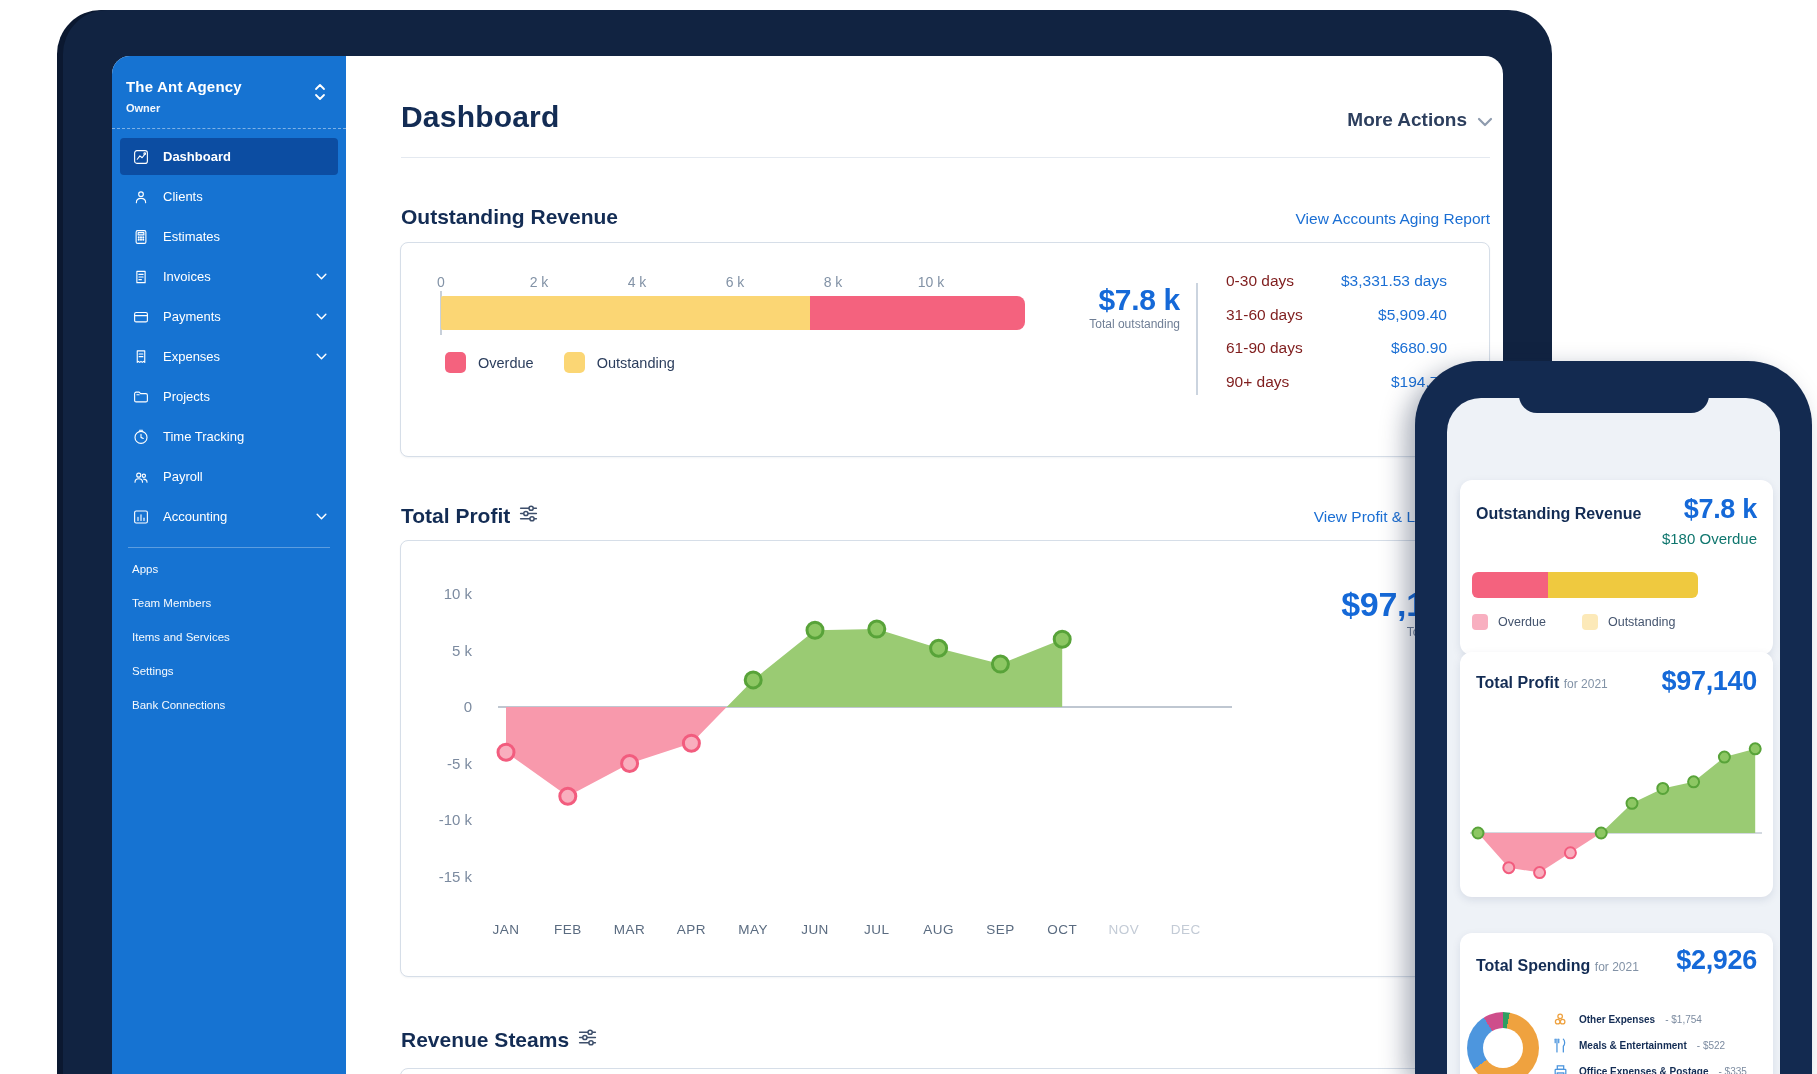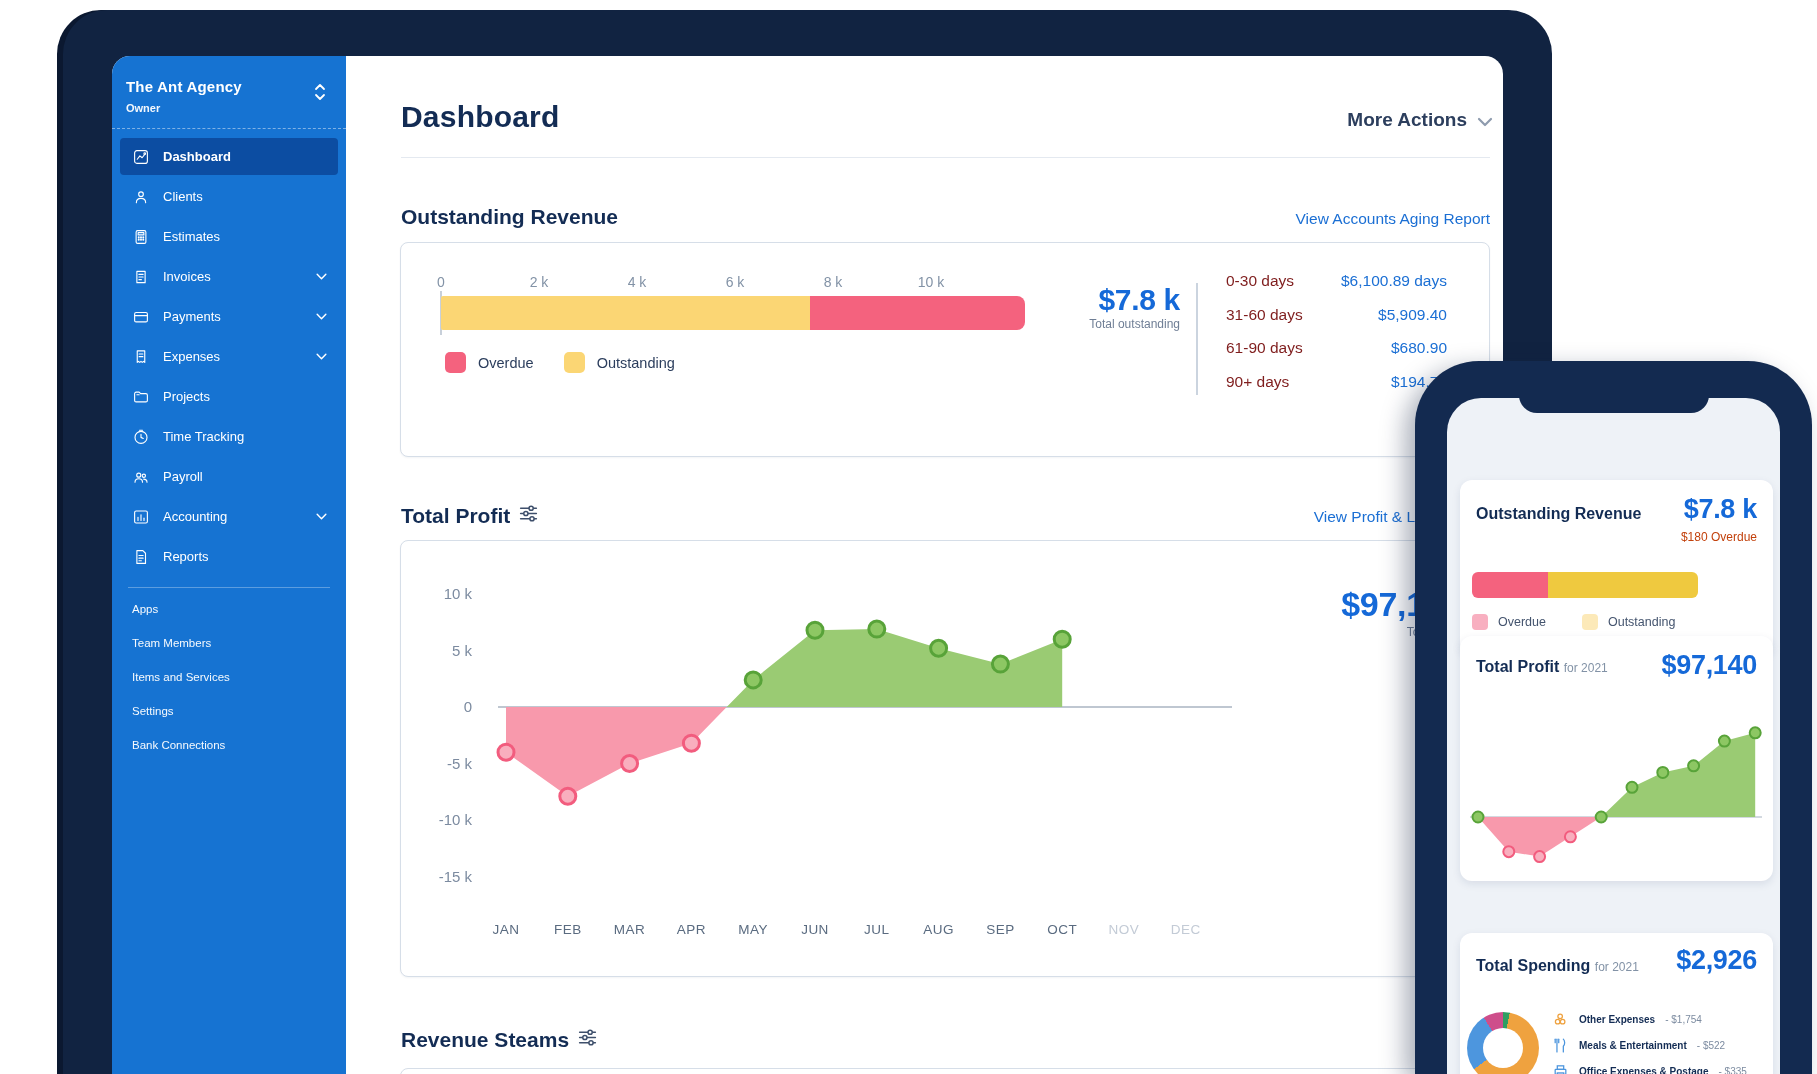--- a/index.html
+++ b/index.html
@@ -64,21 +64,21 @@
     background:#132A50; border-radius:64px 64px 0 0; box-shadow:-10px 8px 24px rgba(13,30,60,.35); }
   .phone-screen { position:absolute; left:1447px; top:398px; width:333px; height:676px;
     background:#EEF2F7; border-radius:34px 34px 0 0; overflow:hidden; }
   .phone-notch { position:absolute; left:1519px; top:361px; width:190px; height:52px;
     background:#132A50; border-radius:0 0 18px 18px; }
   .p-card { position:absolute; left:1460px; width:313px; background:#fff; border-radius:12px;
     box-shadow:0 3px 8px rgba(19,42,84,.10); cursor:pointer; }
   .p-title { position:absolute; left:16px; font-size:16px; font-weight:700; color:#132C54; }
   .p-period { font-size:12px; font-weight:400; color:#8292A6; }
   .p-value { position:absolute; right:16px; font-size:27px; font-weight:700; color:#1569D8; letter-spacing:-.3px; }
-  .p-sub { position:absolute; right:16px; font-size:12px; color:#c2410c; }
+  .p-sub { position:absolute; right:16px; font-size:15px; color:#0f766e; }
   .p-bar { position:absolute; left:12px; top:92px; width:226px; height:26px; border-radius:6px; overflow:hidden; display:flex; }
   .p-legend { position:absolute; left:12px; top:134px; display:flex; gap:36px; }
   .p-legend-item { display:flex; gap:10px; align-items:center; font-size:12.5px; color:#44546E; }
   .p-legend-sw { width:16px; height:16px; border-radius:4px; }
   .donut { position:absolute; left:7px; top:79px; width:72px; height:72px; border-radius:50%; }
   .donut-hole { position:absolute; left:16px; top:16px; width:40px; height:40px; border-radius:50%; background:#fff; }
   .spend-row { position:absolute; left:92px; display:flex; align-items:center; gap:10px; font-size:10px; }
   .spend-name { color:#132C54; font-weight:700; }
   .spend-amt { color:#7C8BA0; }
 </style>
@@ -193,29 +193,20 @@
               <rect x="3.5" y="4" width="17" height="16" rx="2"></rect>
               <line x1="8" y1="16.5" x2="8" y2="12.5"></line>
               <line x1="12" y1="16.5" x2="12" y2="9"></line>
               <line x1="16" y1="16.5" x2="16" y2="13.5"></line>
             </svg>
             <span>Accounting</span>
             <span class="chev"><svg width="13" height="13" viewBox="0 0 18 14" fill="none" stroke="#fff" stroke-width="2" stroke-linecap="round" stroke-linejoin="round">
                 <polyline points="3,4 9,10 15,4"></polyline>
               </svg></span>
           </div>
-          <div class="nav-item">
-            <svg width="18" height="18" viewBox="0 0 24 24" fill="none" stroke="#fff" stroke-width="1.5" stroke-linecap="round" stroke-linejoin="round">
-              <path d="M6.5,3.5h8l3.5,3.5v13.5h-11.5z"></path>
-              <line x1="9.2" y1="10" x2="14.8" y2="10"></line>
-              <line x1="9.2" y1="13.5" x2="14.8" y2="13.5"></line>
-              <line x1="9.2" y1="17" x2="12.5" y2="17"></line>
-            </svg>
-            <span>Reports</span>
-          </div>
         </div>
       <div class="nav-sep"></div>
       <div id="nav2-list">
           <div class="nav2-item">Apps</div>
           <div class="nav2-item">Team Members</div>
           <div class="nav2-item">Items and Services</div>
           <div class="nav2-item">Settings</div>
           <div class="nav2-item">Bank Connections</div>
         </div>
     </div>
@@ -256,21 +247,21 @@
         <span class="legend-sw" style="background:#FBD674"></span>
         <span>Outstanding</span>
       </div>
     </div>
   <div class="big-val">$7.8 k</div>
   <div class="big-val-sub">Total outstanding</div>
   <div class="v-divider"></div>
   <div id="aging-rows">
       <div class="aging-row" style="top: 272px;">
         <span class="aging-label">0-30 days</span>
-        <span class="aging-value">$6,100.89 days</span>
+        <span class="aging-value">$3,331.53 days</span>
       </div>
       <div class="aging-row" style="top: 305.5px;">
         <span class="aging-label">31-60 days</span>
         <span class="aging-value">$5,909.40</span>
       </div>
       <div class="aging-row" style="top: 339px;">
         <span class="aging-label">61-90 days</span>
         <span class="aging-value">$680.90</span>
       </div>
       <div class="aging-row" style="top: 372.5px;">
@@ -359,21 +350,21 @@
           <span class="p-legend-sw" style="background:#F8AFC0"></span>
           <span>Overdue</span>
         </div>
         <div class="p-legend-item">
           <span class="p-legend-sw" style="background:#FCE9B8"></span>
           <span>Outstanding</span>
         </div>
       </div>
   </div>
 
-  <div class="p-card" style="top:636px; height:245px;">
+  <div class="p-card" style="top:652px; height:245px;">
     <div class="p-title" style="top:22px;">
       <span>Total Profit</span>
       <span class="p-period">for 2021</span>
     </div>
     <div class="p-value" style="top:14px;">$97,140</div>
     <svg id="phone-chart" style="position:absolute; left:10px; top:63px;" width="295" height="175" viewBox="0 0 295 175">
         <line x1="0" y1="118" x2="292" y2="118" stroke="#C4CCD6" stroke-width="1.5"></line>
         <path d="M8,118 L8,118 L38.8,152.65 L69.6,157.6 L100.4,137.8 L131.2,118 Z" fill="#F899AC"></path>
         <path d="M131.2,118 L162,88.3 L192.8,73.44999999999999 L223.6,66.85 L254.4,42.10000000000001 L285.2,33.85000000000001 L285.2,118 Z" fill="#9ACB73"></path>
         <circle cx="8" cy="118" r="5.5" fill="#8DC763" stroke="#58A339" stroke-width="2"></circle>

